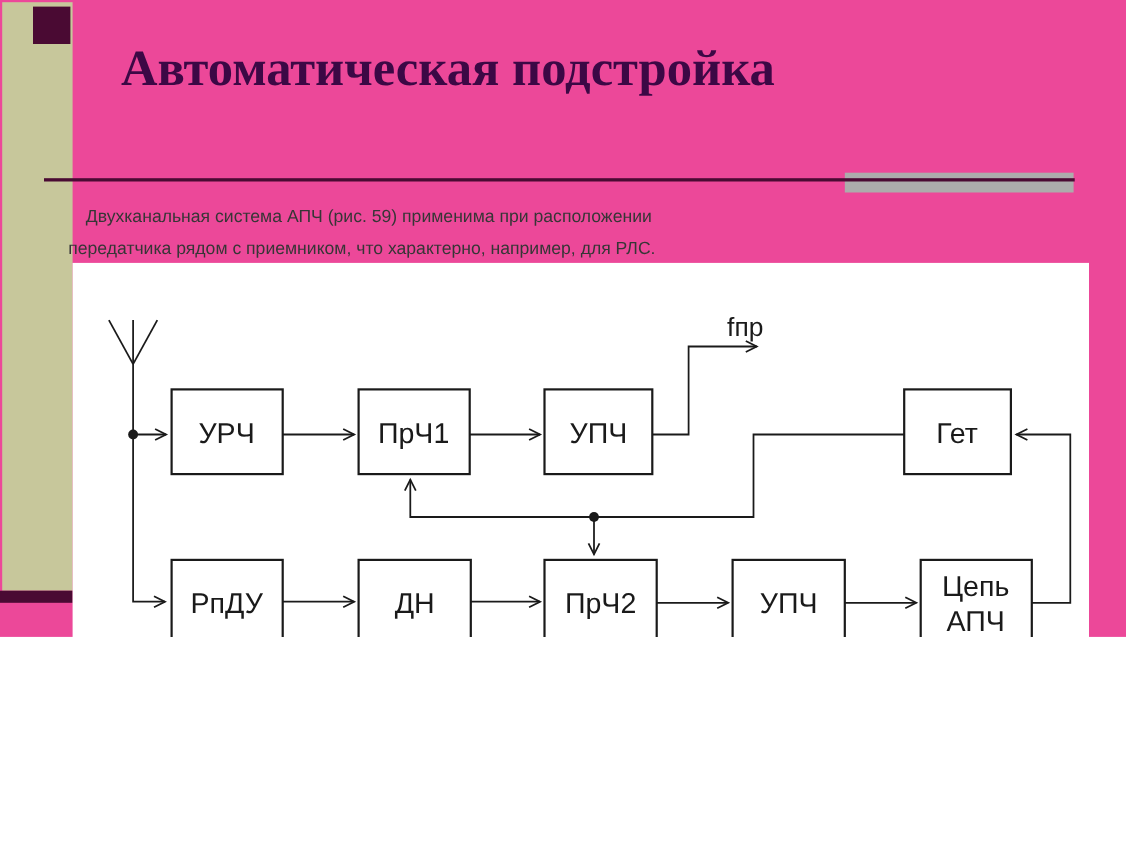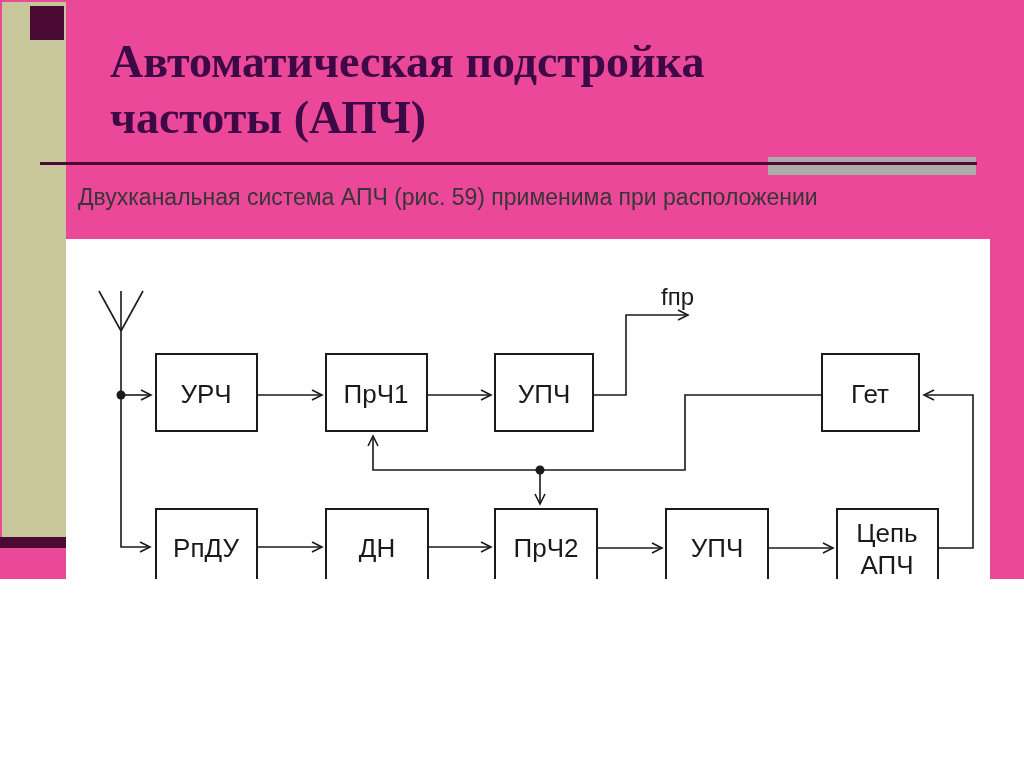--- a/index.html
+++ b/index.html
@@ -13,21 +13,21 @@
   .corner-square{position:absolute; left:30px; top:6px; width:34px; height:34px; background:#4A0A33;}
   .left-bottom-bar{position:absolute; left:0px; top:537px; width:66px; height:11px; background:#4A0A33;}
   .title{
     position:absolute; left:110px; top:34px; width:860px;
     font-family:"Liberation Serif", serif; font-weight:bold;
     font-size:46px; line-height:56px; color:#3C0845; letter-spacing:0px;
   }
   .title-rule{position:absolute; left:40px; top:162px; width:937px; height:3px; background:#4A0A33; z-index:2;}
   .title-rule-gray{position:absolute; left:768px; top:157px; width:208px; height:18px; background:#ACACAC; z-index:1;}
   .body-text{
-    position:absolute; color:#363636; font-size:23px; line-height:29px; white-space:nowrap;text-align:right;
+    position:absolute; color:#363636; font-size:16px; line-height:29px; white-space:nowrap;text-align:right;
   }
   .body-line1{left:78px; top:183px;}
   .body-line2{left:62px; top:212px;}
   .figure-panel{position:absolute; left:66px; top:239px; width:924px; height:379px; background:#FFFFFF;}
   .diagram-svg{position:absolute; left:0; top:0;}
   .diagram-svg text{
     font-family:"Liberation Sans", sans-serif; font-size:26px; fill:#1A1A1A;
   }
   .diagram-svg text.fpr{font-size:24px;}
   .caption{
@@ -40,27 +40,27 @@
 <body>
 
 <div class="slide">
 
   <div class="left-bar"></div>
   <div class="corner-square"></div>
   <div class="left-bottom-bar"></div>
 
   <div class="title">
     <div>Автоматическая подстройка</div>
-    <div>частоты (АПЧ)</div>
   </div>
 
   <div class="title-rule-gray"></div>
   <div class="title-rule"></div>
 
   <div class="body-text body-line1">Двухканальная система АПЧ (рис. 59) применима при расположении</div>
+  <div class="body-text body-line2">передатчика рядом с приемником, что характерно, например, для РЛС.</div>
 
   <div class="figure-panel"></div>
 
   <svg class="diagram-svg" width="1024" height="767" viewBox="0 0 1024 767">
     <defs>
       <marker id="ah" markerWidth="16" markerHeight="14" refX="12" refY="6" orient="auto" markerUnits="userSpaceOnUse">
         <path d="M2,1 L12,6 L2,11" fill="none" stroke="#1A1A1A" stroke-width="1.6"></path>
       </marker>
     </defs>
 

